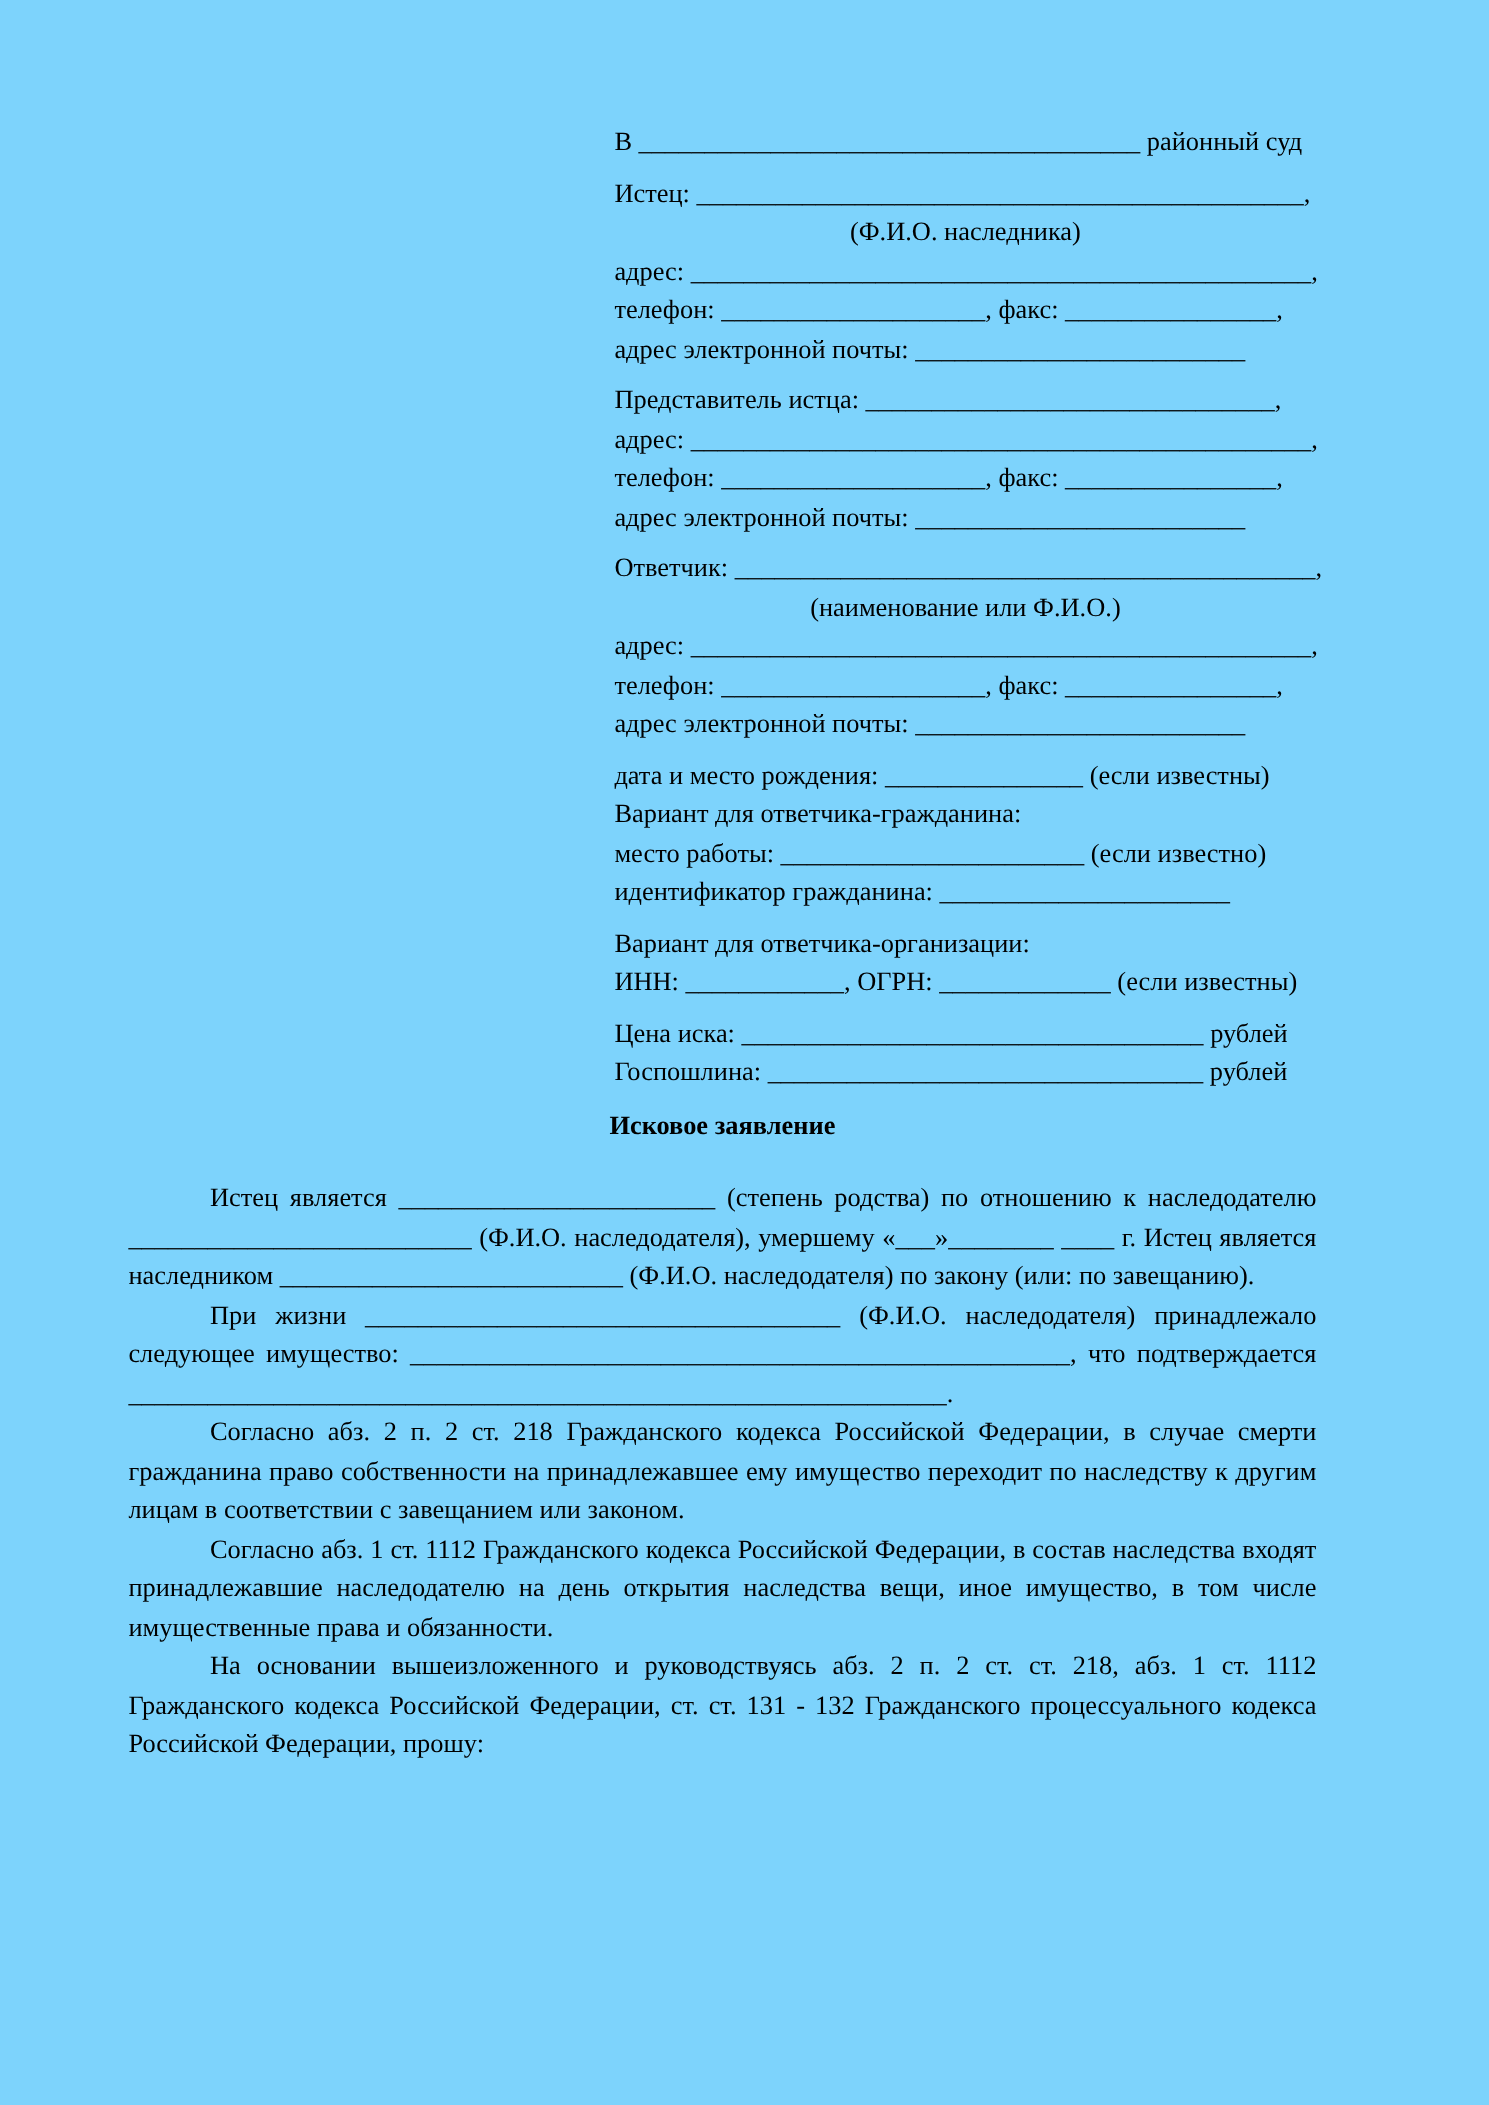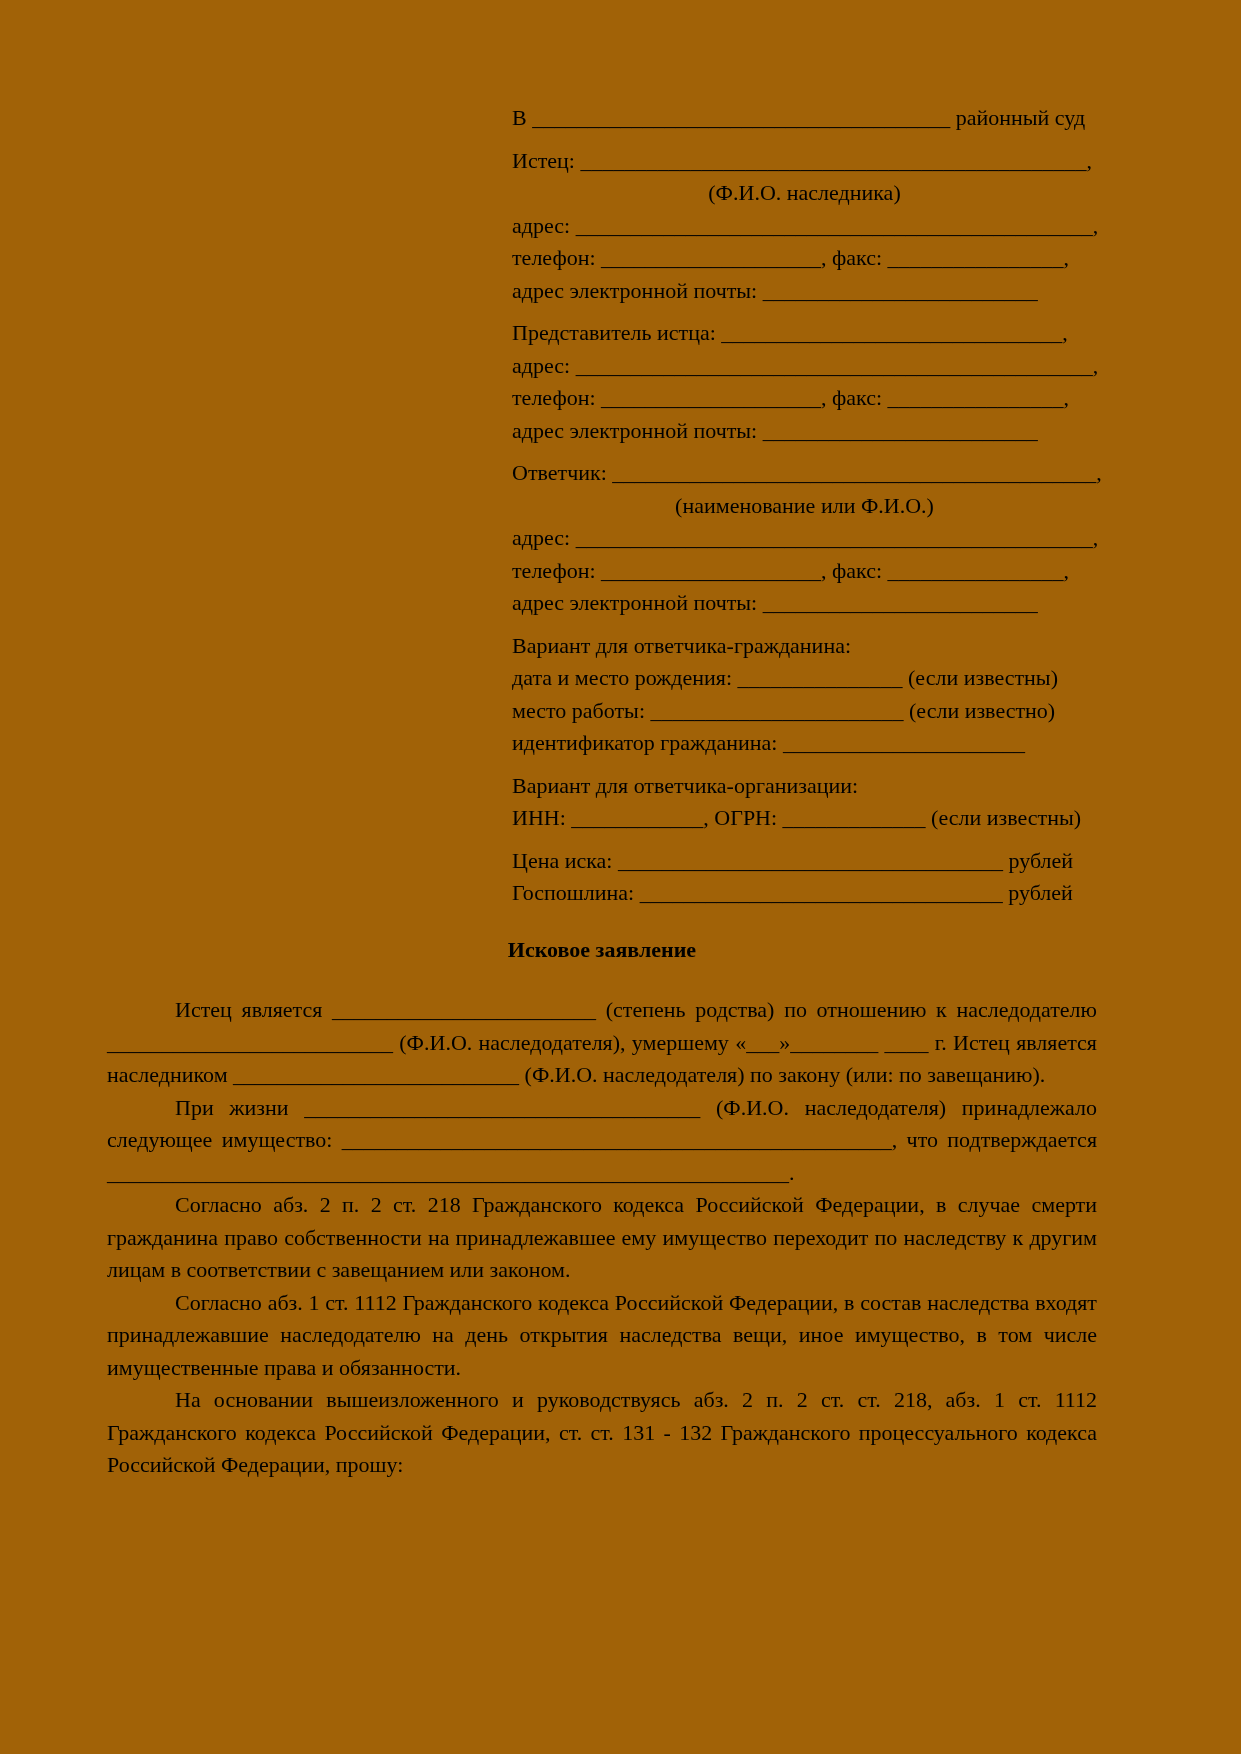--- a/index.html
+++ b/index.html
@@ -1,33 +1,33 @@
 <!DOCTYPE html>
 <html><head>
 <meta charset="utf-8">
 <style>
   html, body { margin: 0; padding: 0; background: #e9e9e9; }
   .page {
     box-sizing: border-box;
     width: 1241px;
     height: 1754px;
     margin: 0 auto;
-    background: #a16207;
+    background: #7dd3fc;
     padding: 102px 144px 40px 107px;
     font-family: "Liberation Serif", "DejaVu Serif", serif;
     font-size: 22px;
     line-height: 32.5px;
     color: #000000;
     overflow: hidden;
   }
   .header-block { margin-left: 405px; }
   .h-group { margin-top: 10px; }
   .h-line { white-space: nowrap; }
   .h-caption { text-align: center; }
-  .doc-title { text-align: center; font-weight: bold; margin-top: 24px; }
+  .doc-title { text-align: center; font-weight: bold; margin-top: 12px; }
   .body-text { margin-top: 28px; text-align: justify; }
   .body-text p { margin: 0; text-indent: 68px; font-family: Liberation Serif, serif; }
 </style>
 </head>
 <body>
 
 <div class="page">
 
   <div class="header-block">
 
@@ -50,22 +50,22 @@
 
     <div class="h-group">
       <div class="h-line">Ответчик: ____________________________________________,</div>
       <div class="h-caption">(наименование или Ф.И.О.)</div>
       <div class="h-line">адрес: _______________________________________________,</div>
       <div class="h-line">телефон: ____________________, факс: ________________,</div>
       <div class="h-line">адрес электронной почты: _________________________</div>
     </div>
 
     <div class="h-group">
+      <div class="h-line">дата и место рождения: _______________ (если известны)</div>
       <div class="h-line">Вариант для ответчика-гражданина:</div>
-      <div class="h-line">дата и место рождения: _______________ (если известны)</div>
       <div class="h-line">место работы: _______________________ (если известно)</div>
       <div class="h-line">идентификатор гражданина: ______________________</div>
     </div>
 
     <div class="h-group">
       <div class="h-line">Вариант для ответчика-организации:</div>
       <div class="h-line">ИНН: ____________, ОГРН: _____________ (если известны)</div>
     </div>
 
     <div class="h-group">

